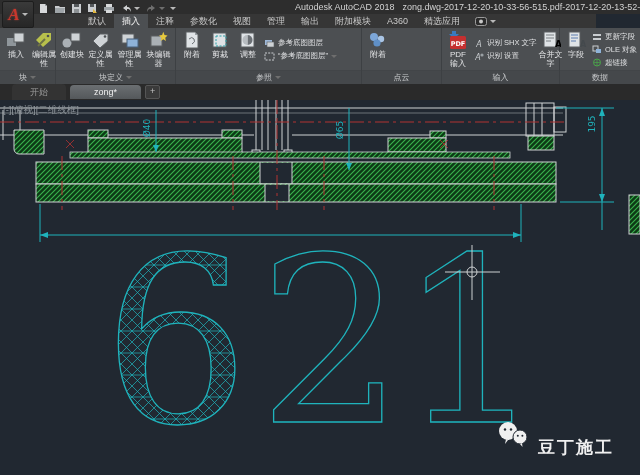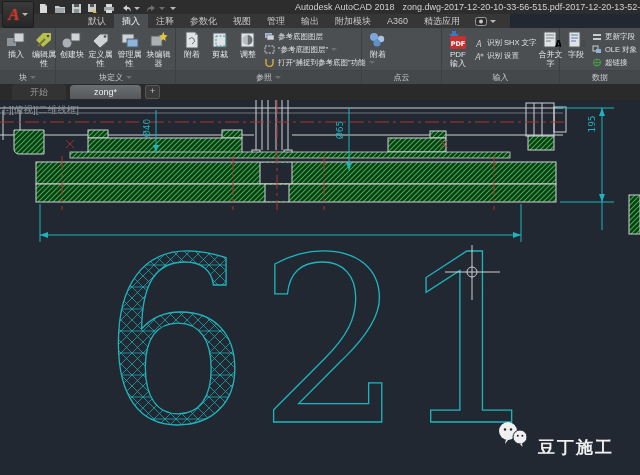--- a/index.html
+++ b/index.html
@@ -32,21 +32,21 @@
   }
   .caret.dim{border-top-color:#6e6e6e;}
   .qat{display:flex;align-items:center;gap:5px;margin-left:38px;}
   .qat .qbtn{display:flex;align-items:center;gap:1px;}
   .title-text{
     position:absolute;left:295px;top:0;height:14px;display:flex;align-items:center;gap:8px;
     font-size:9px;color:#d2d2d2;white-space:nowrap;
   }
   
   .ribbontabs{
-    position:absolute;left:0;top:14px;width:510px;height:14px;
+    position:absolute;left:0;top:14px;width:596px;height:14px;
     background:#363636;display:flex;align-items:stretch;padding-left:80px;box-sizing:border-box;
   }
   .rtab{
     font-size:9px;color:#c9c9c9;padding:0 8px;display:flex;align-items:center;cursor:default;
   }
   .rtab.active{background:#4c4f52;color:#f2f2f2;}
   .rtab-extra{display:flex;align-items:center;gap:3px;padding:0 7px;}
   
   .ribbon{
     position:absolute;left:0;top:28px;width:640px;height:56px;
@@ -299,27 +299,20 @@
             </svg>
           <span>参考底图图层</span>
         </div>
         <div class="smallrow">
           <svg width="11" height="9">
               <rect x="1" y="1" width="9" height="7" fill="none" stroke="#c9cdd0" stroke-dasharray="2 1.2"></rect>
             </svg>
           <span>“参考底图图层”</span>
           <span class="caret dim"></span>
         </div>
-        <div class="smallrow">
-          <svg width="11" height="9">
-              <path d="M2,1 v4 a3.5,3.5 0 0 0 7,0 v-4" fill="none" stroke="#c9a33c" stroke-width="1.6"></path>
-            </svg>
-          <span>打开“捕捉到参考底图”功能</span>
-          <span class="caret dim"></span>
-        </div>
       </div>
     </div>
     <div class="panel-label">
       <span>参照</span>
       <span class="caret dim"></span>
     </div>
   </div>
 
   <div class="panel" style="width:80px">
     <div class="panel-body">

